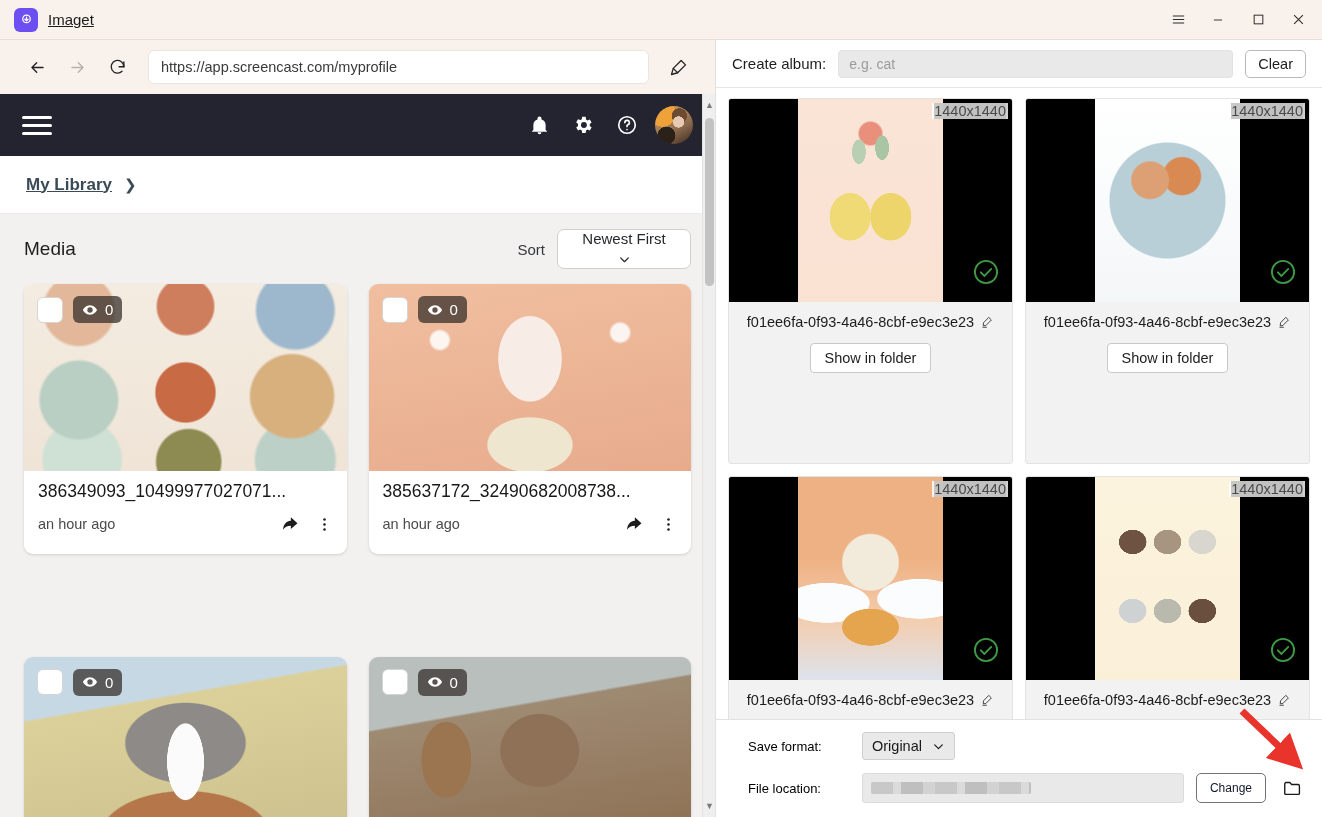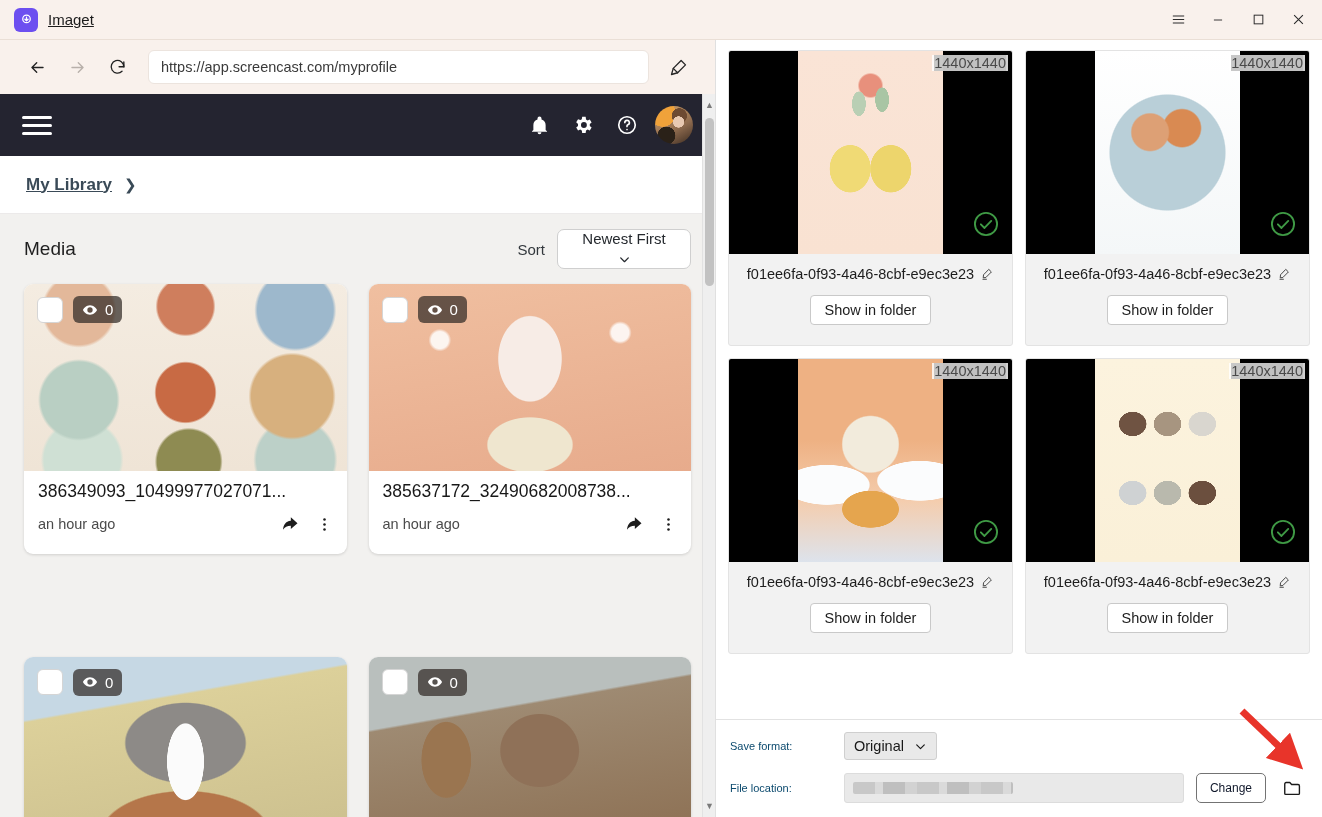--- a/index.html
+++ b/index.html
@@ -205,21 +205,21 @@
     height: 28px; border: 1px solid #b9b9b9; border-radius: 5px; background: #fff;
     font-size: 14.5px; color: #202020; padding: 0 12px;
     display:flex; align-items:center;
   }
 
   .results {
     flex: 1; overflow: hidden; position: relative;
     padding: 10px 12px 0 12px;
     display: grid; grid-template-columns: 1fr 1fr; gap: 12px; align-content: start;
   }
-  .res-card { background: #f2f2f2; border: 1px solid #e3e3e3; border-radius: 3px; overflow: hidden; height: 296px; }
+  .res-card { background: #f2f2f2; border: 1px solid #e3e3e3; border-radius: 3px; overflow: hidden; height: 366px; }
   .res-thumb { position: relative; height: 203px; background: #000; display: flex; align-items: center; justify-content: center; }
   .res-inner { height: 100%; width: 145px; display: flex; align-items: center; justify-content: center; overflow: hidden; }
   .dim-badge {
     position: absolute; right: 4px; top: 4px;
     font-size: 14.5px; color: #4a4a4a;
     background: rgba(255,255,255,.82);
     padding: 0 2px;
   }
   .dim-badge .b { background: rgba(190,190,190,.85); }
   .check-ok { position: absolute; right: 12px; bottom: 12px; }
@@ -281,21 +281,21 @@
   }
   .saveall-btn {
     height: 32px; border: 1px solid #7a5ae8; border-radius: 5px; background: #fff;
     font-size: 15px; color: #5b3fe0; padding: 0 14px;
     display: flex; align-items: center;
   }
 
   .footer { padding: 12px 14px 14px 14px; border-top: 1px solid #e2e2e2; }
   .frow { display: flex; align-items: center; gap: 12px; margin-bottom: 13px; }
   .frow:last-child { margin-bottom: 0; }
-  .flabel { font-size: 11px; color: #0c4a6e; width: 102px; }
+  .flabel { font-size: 13px; color: #000000; width: 102px; margin-left: 18px; }
   .fmt-select {
     height: 28px; background: #e9e9e9; border: 1px solid #cfcfcf; border-radius: 3px;
     font-size: 14.5px; color: #181818; padding: 0 9px;
     display: flex; align-items: center; gap: 10px;
   }
   .loc-input {
     flex: 1; height: 30px; background: #e9e9e9; border: 1px solid #dcdcdc; border-radius: 3px;
     display: flex; align-items: center; padding: 0 8px;
   }
   .redact { height: 12px; width: 160px; border-radius: 2px;
@@ -527,20 +527,25 @@
         <div class="vscroll">
           <div class="arr up">▲</div>
           <div class="thumbr"></div>
           <div class="arr dn">▼</div>
         </div>
       </div>
     </div>
 
     <div class="right">
 
+      <div class="album-bar">
+        <div class="album-label">Create album:</div>
+        <div class="album-input">e.g. cat</div>
+        <div class="clear-btn">Clear</div>
+      </div>
 
       <div class="results">
 
         <div class="res-card">
           <div class="res-thumb">
             <div class="res-inner">
                 <div class="a-lemons"></div>
               </div>
             <div class="dim-badge"><span class="b">1440x1440</span></div>
             <div class="check-ok">

